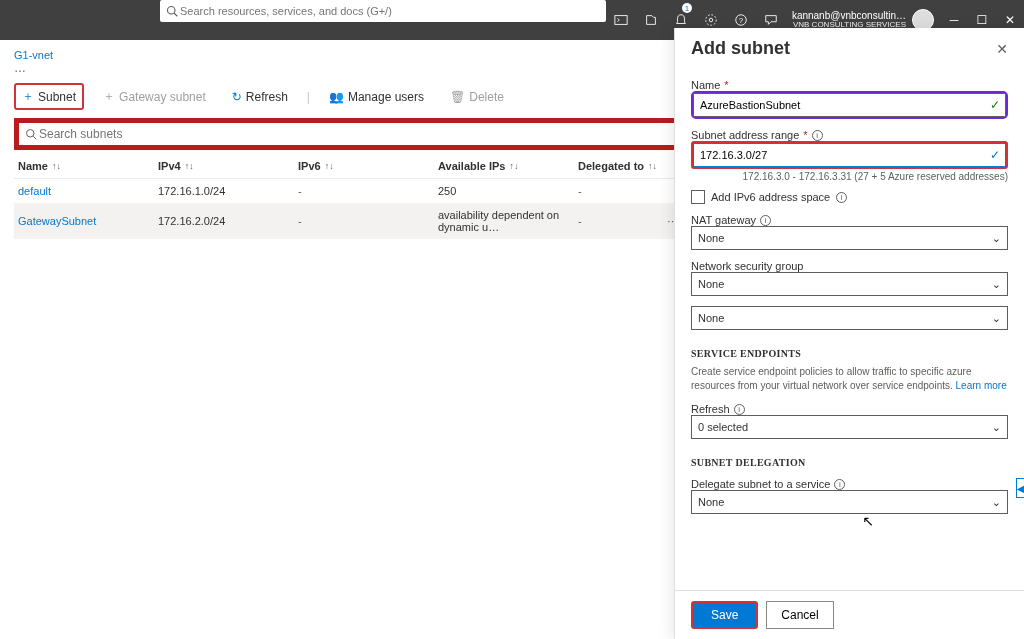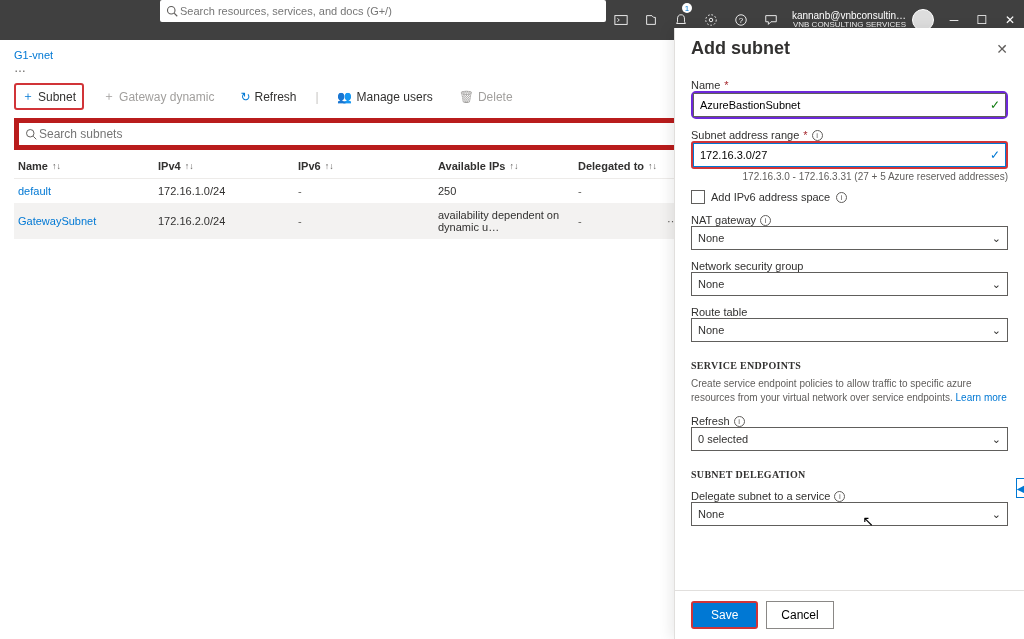--- a/index.html
+++ b/index.html
@@ -141,21 +141,21 @@
 <div class="crumb">G1-vnet</div>
 <div class="dots">…</div>
 
 <div class="toolbar">
   <div class="btn subnet-btn">
     <span style="color:#0078d4;">＋</span>
     <span>Subnet</span>
   </div>
   <div class="btn disabled">
     <span>＋</span>
-    <span>Gateway dynamic</span>
+    <span>Gateway subnet</span>
   </div>
   <div class="btn">
     <span style="color:#0078d4;">↻</span>
     <span>Refresh</span>
   </div>
   <span class="sep">|</span>
   <div class="btn">
     <span style="color:#0078d4;">👥</span>
     <span>Manage users</span>
   </div>
@@ -265,21 +265,20 @@
 
     <div class="field">
       <div class="label">Network security group</div>
       <div class="select">
           <span>None</span>
           <span>⌄</span>
         </div>
     </div>
 
     <div class="field">
-      <div class="label">Route table</div>
       <div class="select">
           <span>None</span>
           <span>⌄</span>
         </div>
     </div>
 
     <div class="section-head">SERVICE ENDPOINTS</div>
     <div class="desc"><span>Create service endpoint policies to allow traffic to specific azure resources from your virtual network over service endpoints. </span><a href="#">Learn more</a></div>
 
     <div class="field">

